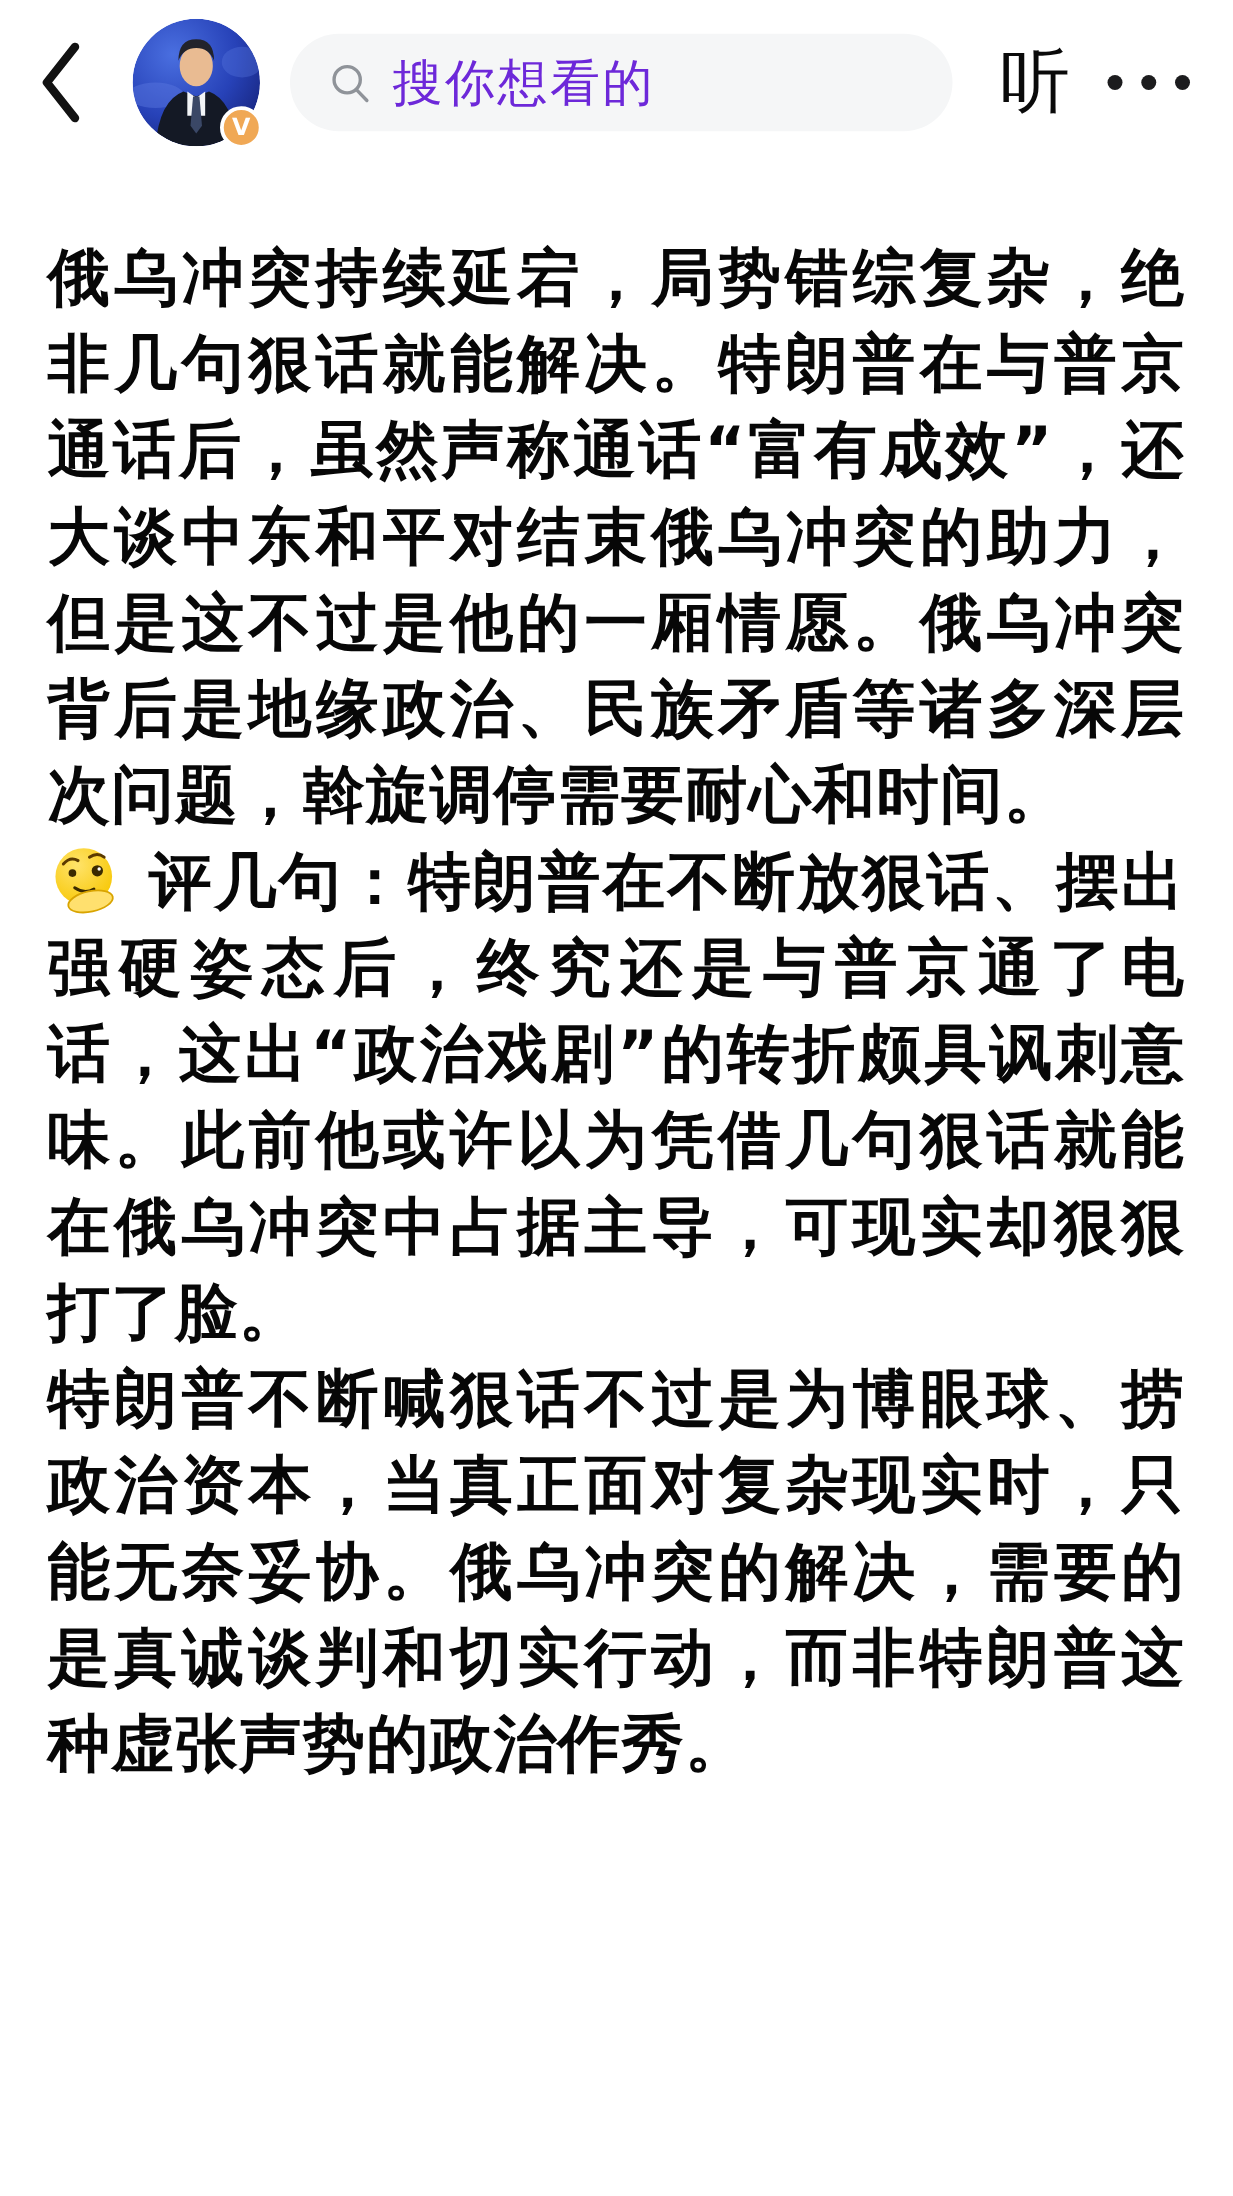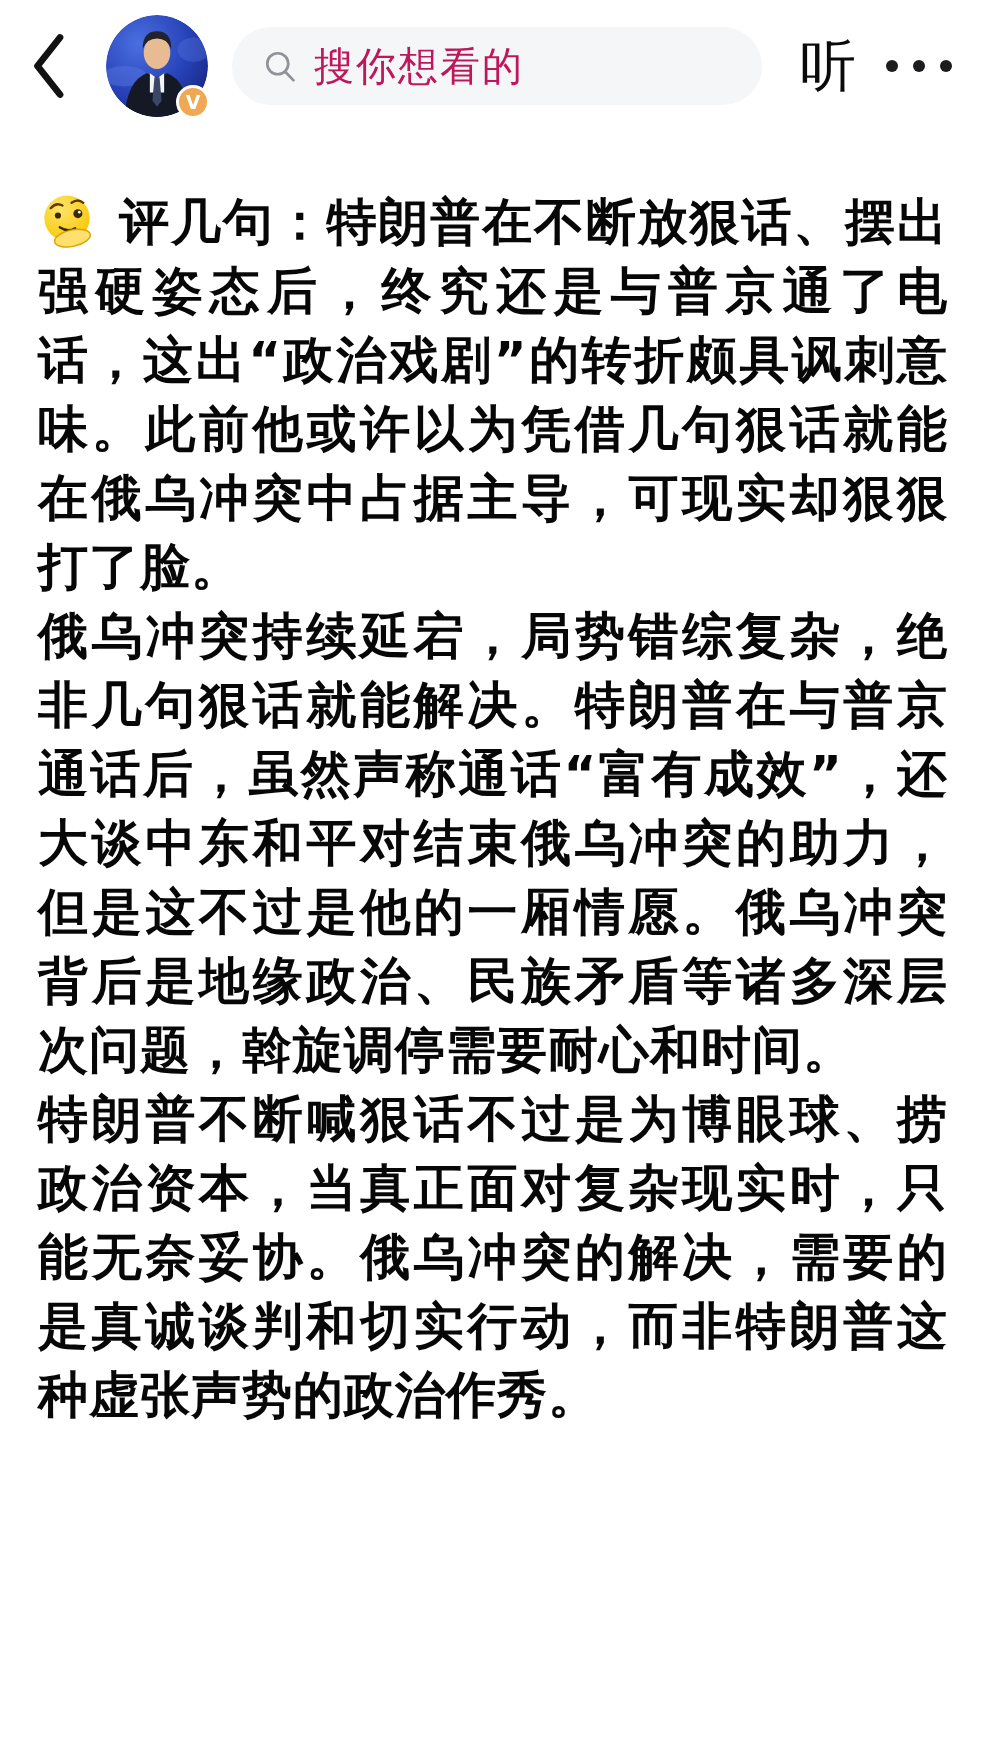--- a/index.html
+++ b/index.html
@@ -68,21 +68,21 @@
     background: #f5f6f7;
     border-radius: 39px;
     display: flex;
     align-items: center;
     padding: 0 30px;
     cursor: text;
   }
   .search-pill .ph {
     margin-left: 16px;
     font-size: 40px;
-    color: #be185d;
+    color: #6d28d9;
     letter-spacing: 2px;
     white-space: nowrap;
   }
   .listen-btn {
     flex: 0 0 auto;
     font-size: 56px;
     font-weight: 500;
     color: #0a0a0a;
     margin: 0 30px 0 8px;
     line-height: 1;
@@ -173,36 +173,36 @@
     <div class="listen-btn">听</div>
 
     <div class="more-btn">
       <i></i>
       <i></i>
       <i></i>
     </div>
   </header>
 
   <main class="article">
+    <p>俄乌冲突持续延宕，局势错综复杂，绝非几句狠话就能解决。特朗普在与普京通话后，虽然声称通话“富有成效”，还大谈中东和平对结束俄乌冲突的助力，但是这不过是他的一厢情愿。俄乌冲突背后是地缘政治、民族矛盾等诸多深层次问题，斡旋调停需要耐心和时间。</p>
     <p>
       <svg class="emoji" viewBox="0 0 64 64">
         <defs>
           <radialGradient id="emo" cx="38%" cy="30%" r="80%">
             <stop offset="0" stop-color="#ffe36a"></stop>
             <stop offset="1" stop-color="#f7c600"></stop>
           </radialGradient>
         </defs>
         <circle cx="32" cy="30" r="25" fill="url(#emo)"></circle>
         <path d="M14 19 q6 -7 13 -3" stroke="#5b3a00" stroke-width="2.6" fill="none" stroke-linecap="round"></path>
         <path d="M37 13 q7 -5 13 0" stroke="#5b3a00" stroke-width="2.6" fill="none" stroke-linecap="round"></path>
         <circle cx="22" cy="27" r="3.4" fill="#3a2a00"></circle>
         <circle cx="44" cy="25" r="5" fill="#3a2a00"></circle>
         <circle cx="45.6" cy="23.4" r="1.5" fill="#fff"></circle>
         <path d="M24 40 q9 6 17 1" stroke="#3a2a00" stroke-width="2.6" fill="none" stroke-linecap="round"></path>
         <ellipse cx="38" cy="52" rx="20" ry="9" fill="#ffe06e" stroke="#d9a400" stroke-width="1.6" transform="rotate(-12 38 52)"></ellipse>
       </svg>
       <span>评几句：特朗普在不断放狠话、摆出强硬姿态后，终究还是与普京通了电话，这出“政治戏剧”的转折颇具讽刺意味。此前他或许以为凭借几句狠话就能在俄乌冲突中占据主导，可现实却狠狠打了脸。</span>
     </p>
-    <p>俄乌冲突持续延宕，局势错综复杂，绝非几句狠话就能解决。特朗普在与普京通话后，虽然声称通话“富有成效”，还大谈中东和平对结束俄乌冲突的助力，但是这不过是他的一厢情愿。俄乌冲突背后是地缘政治、民族矛盾等诸多深层次问题，斡旋调停需要耐心和时间。</p>
     <p>特朗普不断喊狠话不过是为博眼球、捞政治资本，当真正面对复杂现实时，只能无奈妥协。俄乌冲突的解决，需要的是真诚谈判和切实行动，而非特朗普这种虚张声势的政治作秀。</p>
   </main>
 
 </div>
 
 </body></html>

